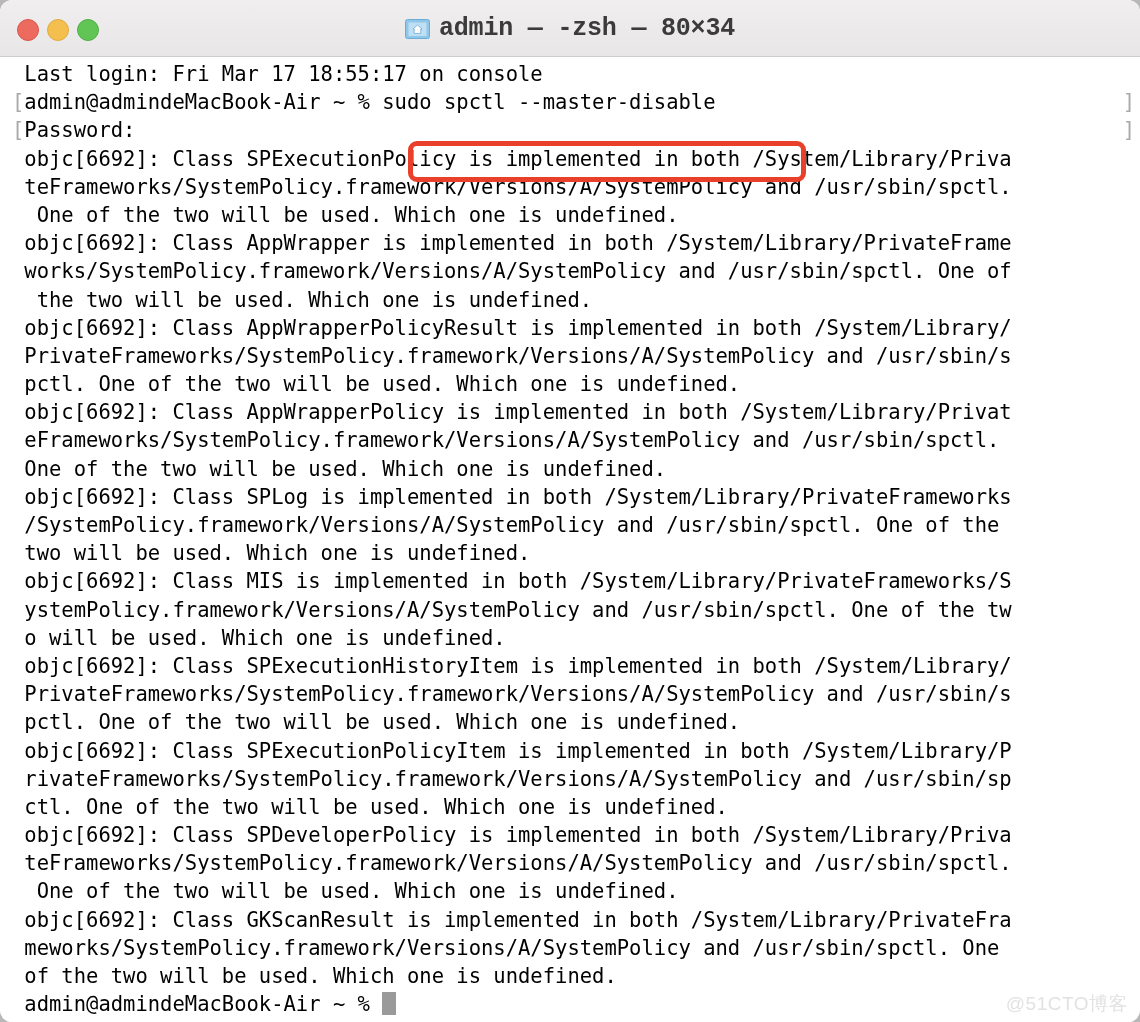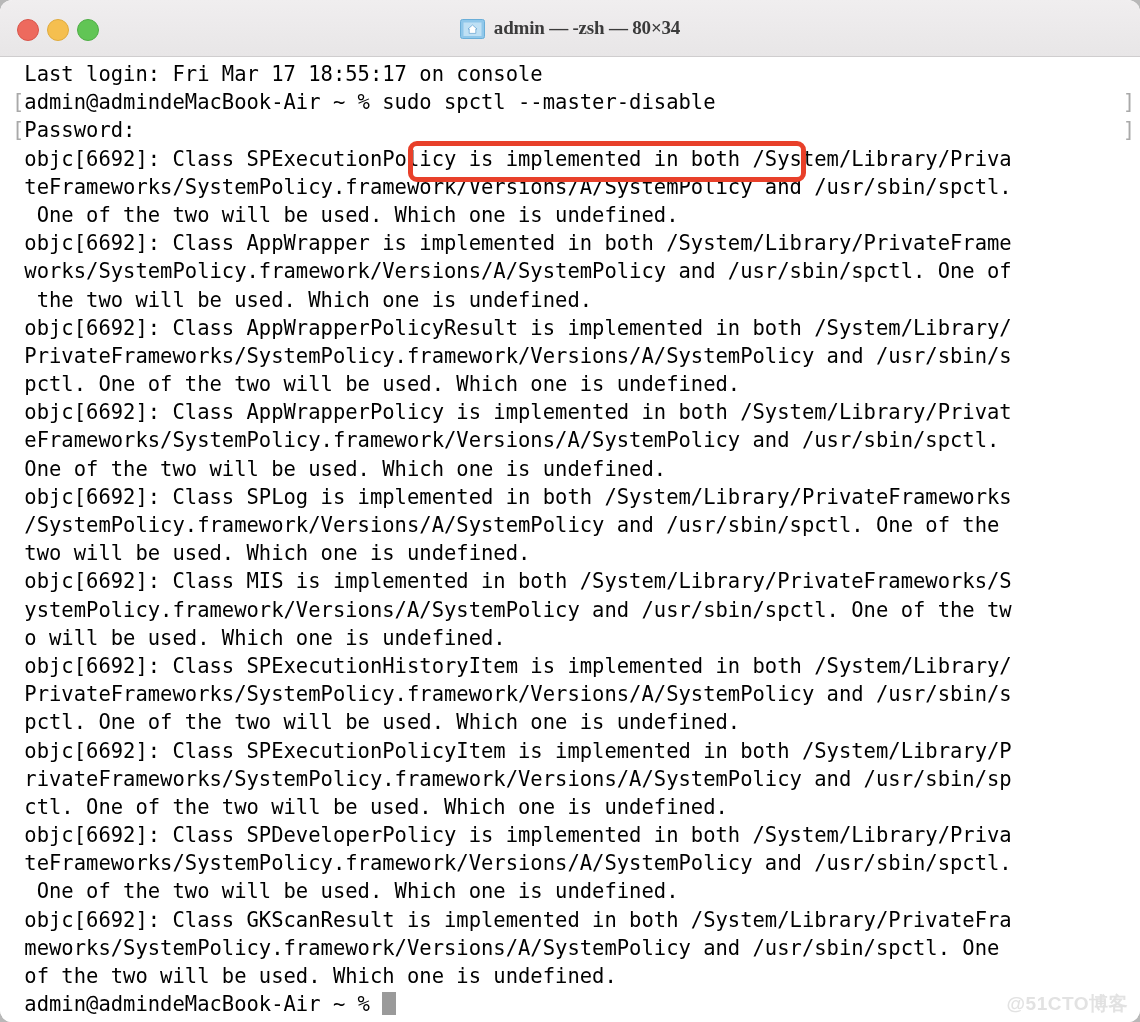--- a/index.html
+++ b/index.html
@@ -66,22 +66,22 @@
     gap: 9px;
     pointer-events: none;
   }
   #folder-icon {
     width: 25px;
     height: 23px;
     flex: 0 0 auto;
     display: block;
   }
   #window-title {
-    font-family: Liberation Serif, serif;
-    font-size: 19px;
+    font-family: Liberation Mono, monospace;
+    font-size: 25px;
     font-weight: bold;
     color: #3b3b3b;
     letter-spacing: -0.2px;
     white-space: nowrap;
   }
 
   
   #terminal-body {
     position: relative;
     height: 966px;
@@ -139,21 +139,20 @@
   
   #watermark {
     position: absolute;
     right: 12px;
     bottom: 6px;
     font-family: "Liberation Sans", sans-serif;
     font-size: 19px;
     color: #e2e2e2;
     letter-spacing: 0.5px;
     white-space: nowrap;
-    font-weight: bold;
   }
 </style>
 </head>
 <body>
 
 <div id="terminal-window">
 
   <div id="title-bar">
     <div id="traffic-lights">
       <span class="traffic-light tl-close"></span>

